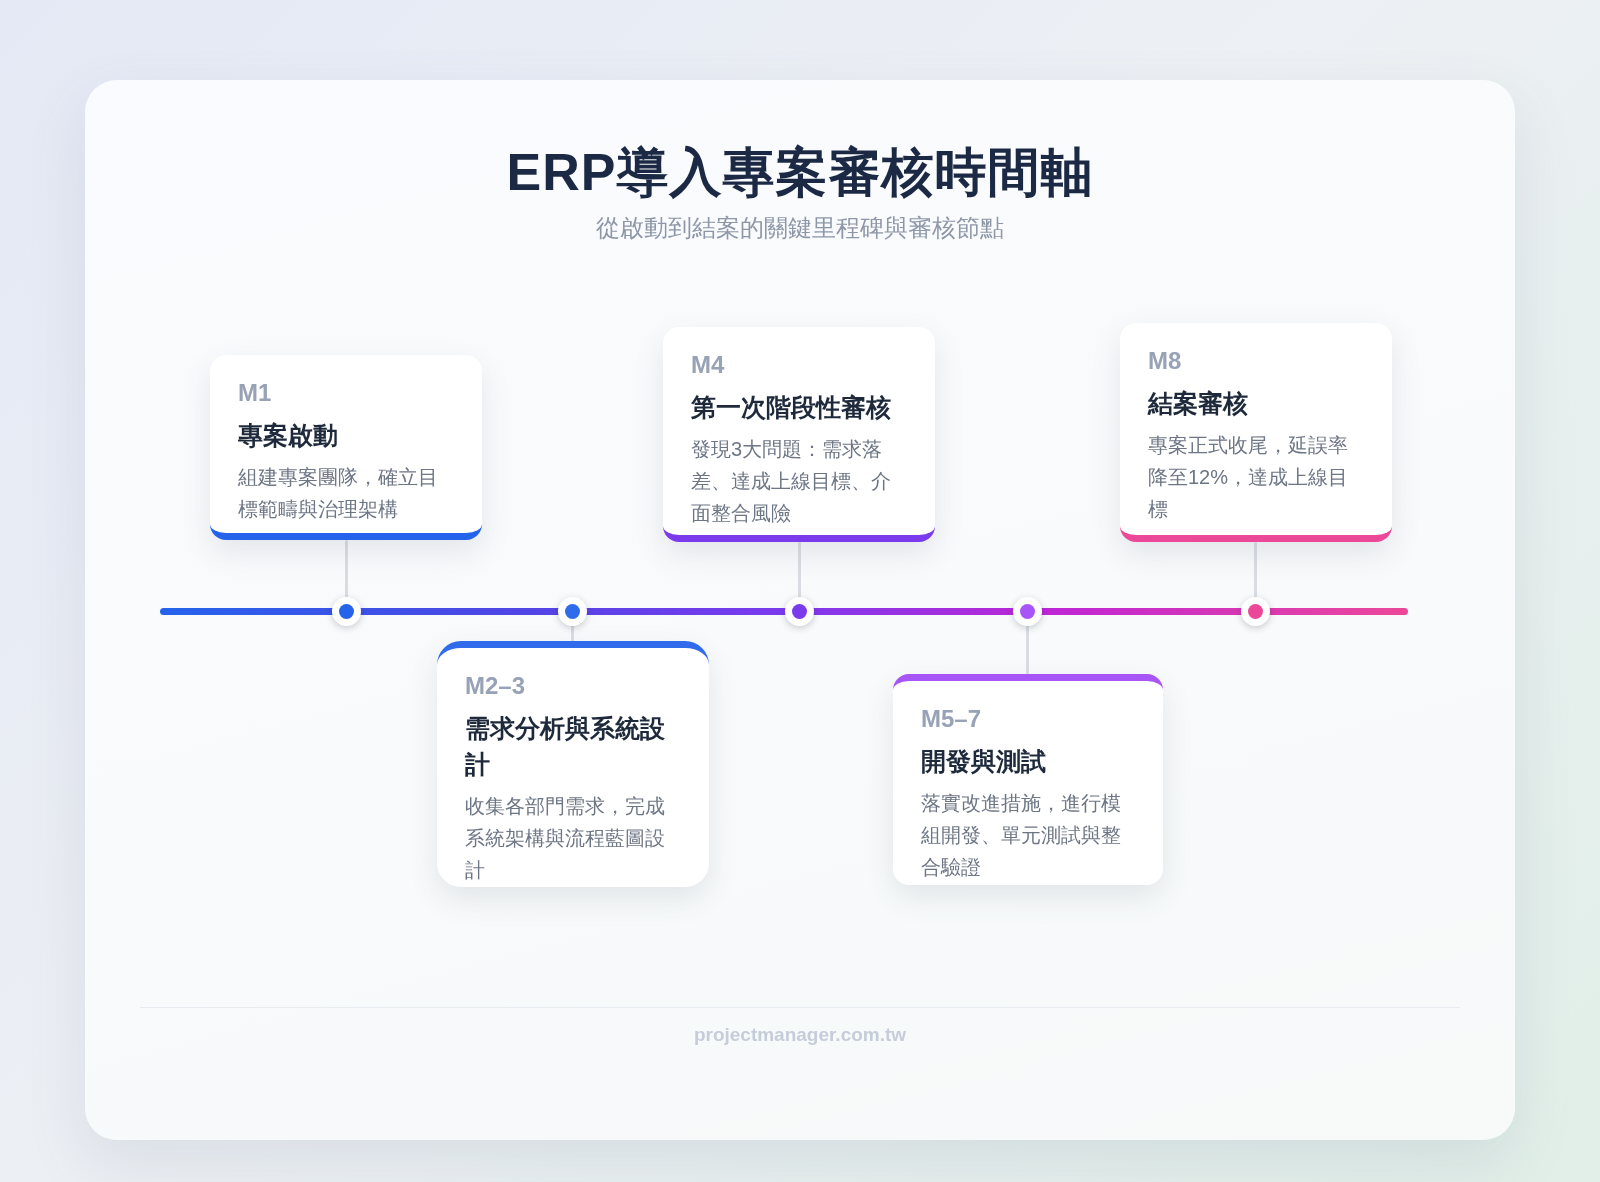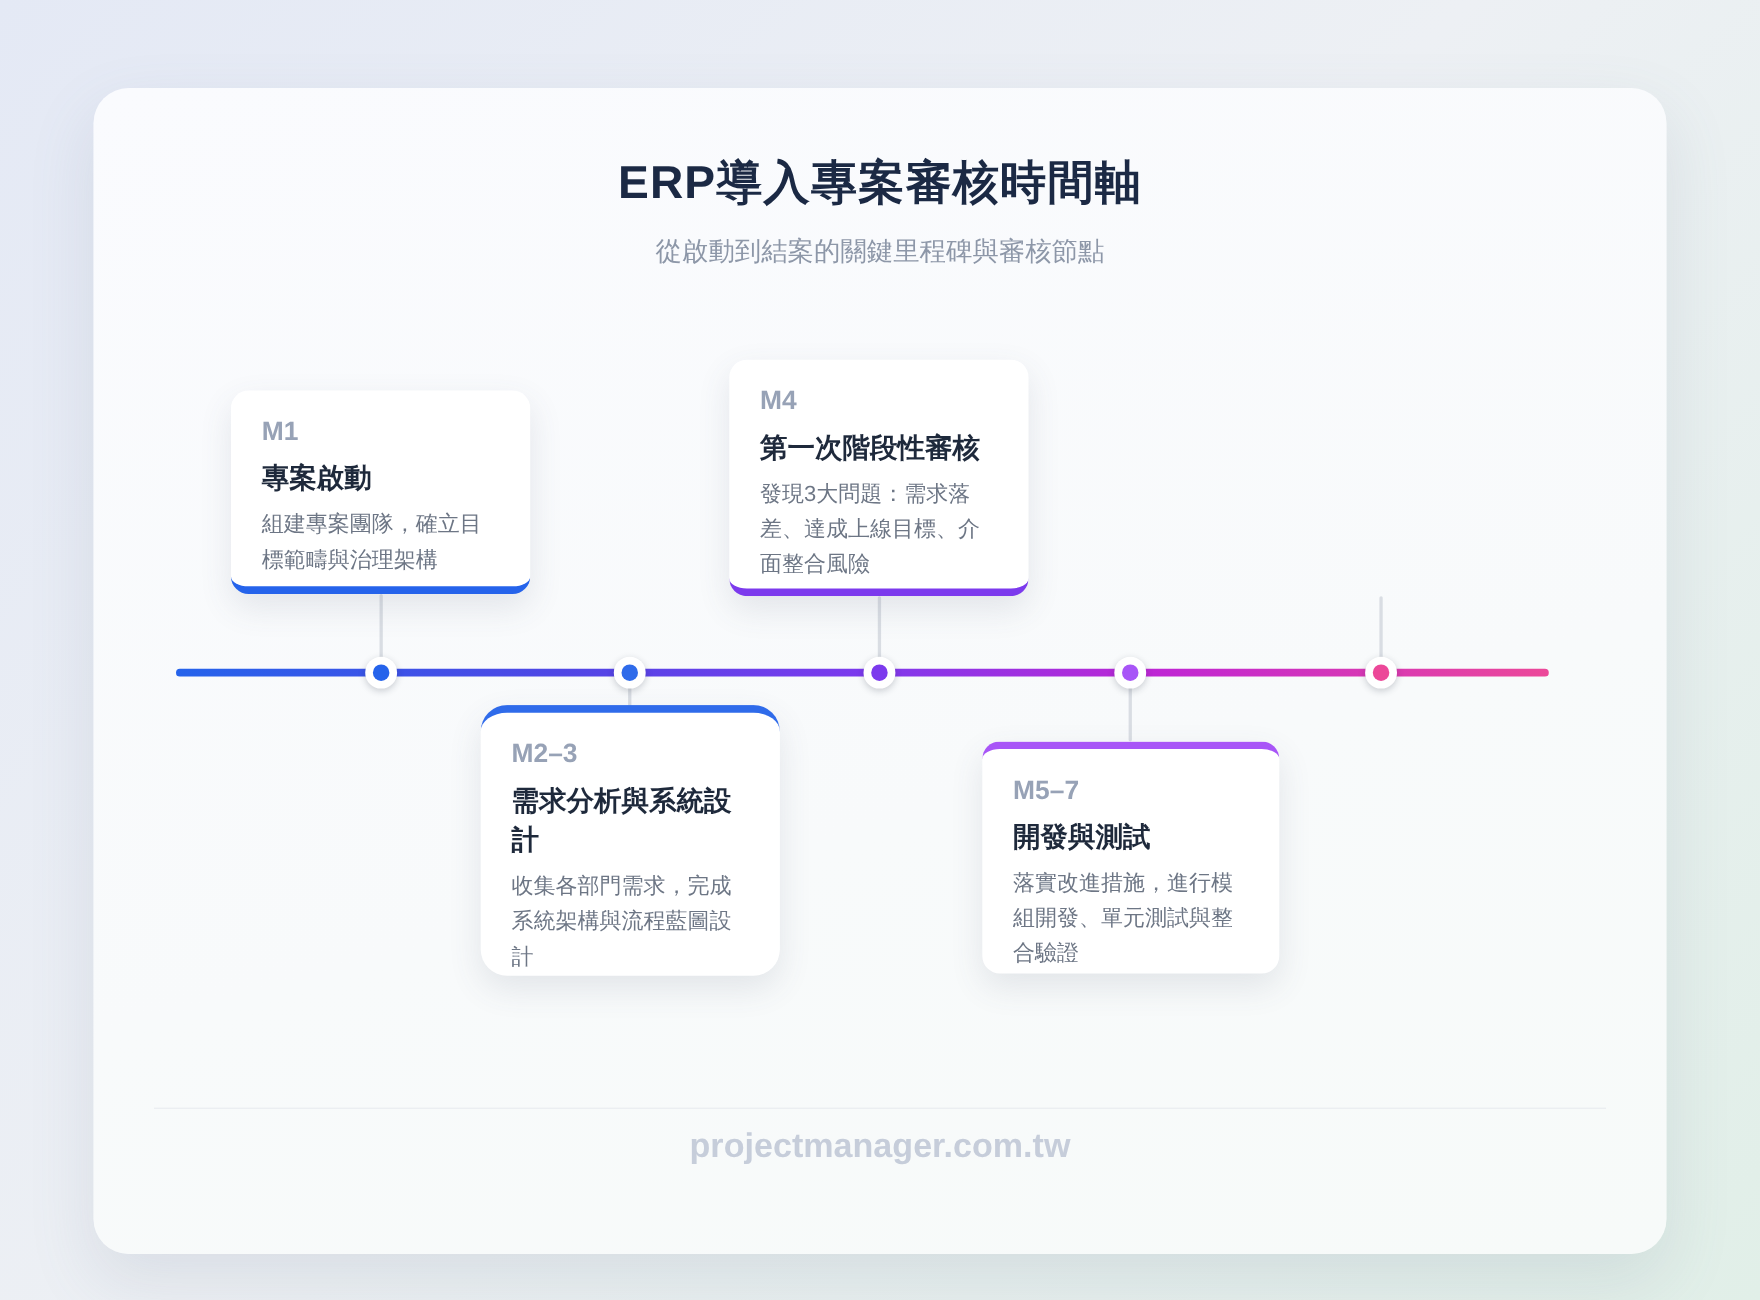--- a/index.html
+++ b/index.html
@@ -16,21 +16,21 @@
     left: 85px; top: 80px;
     width: 1430px; height: 1060px;
     background: linear-gradient(165deg, #fafbfe 0%, #f8fafb 60%, #f7faf9 100%);
     border-radius: 32px;
     box-shadow: 0 24px 60px rgba(100,116,139,0.14);
   }
   .page-title {
     position: absolute;
     left: 0; right: 0; top: 58px;
     text-align: center;
-    font-size: 42px;
+    font-size: 52px;
     font-weight: 800;
     letter-spacing: 1px;
     color: #1b2944;
     margin: 0;
   }
   .page-subtitle {
     position: absolute;
     left: 0; right: 0; top: 132px;
     text-align: center;
     font-size: 24px;
@@ -100,21 +100,21 @@
   .footer-divider {
     position: absolute;
     left: 55px; top: 927px;
     width: 1320px; height: 1px;
     background: #e8ebef;
   }
   .footer-text {
     position: absolute;
     left: 0; right: 0; top: 944px;
     text-align: center;
-    font-size: 31px;
+    font-size: 19px;
     font-weight: 700;
     color: #c6cdda;
   }
 </style>
 </head>
 <body>
 
 <div class="panel">
 
   <h1 class="page-title">ERP導入專案審核時間軸</h1>
@@ -161,17 +161,22 @@
     <div class="m-title">第一次階段性審核</div>
     <div class="m-desc">發現3大問題：需求落差、達成上線目標、介面整合風險</div>
   </div>
 
   <div class="card card-below" style="left: 808px; top: 594px; width: 270px; height: 211px; --accent: #a855f7;">
     <div class="m-label">M5–7</div>
     <div class="m-title">開發與測試</div>
     <div class="m-desc">落實改進措施，進行模組開發、單元測試與整合驗證</div>
   </div>
 
+  <div class="card card-above" style="left: 1035px; top: 243px; width: 272px; height: 219px; --accent: #ec4899;">
+    <div class="m-label">M8</div>
+    <div class="m-title">結案審核</div>
+    <div class="m-desc">專案正式收尾，延誤率降至12%，達成上線目標</div>
+  </div>
 
   <div class="footer-divider"></div>
   <div class="footer-text">projectmanager.com.tw</div>
 
 </div>
 
 </body></html>

